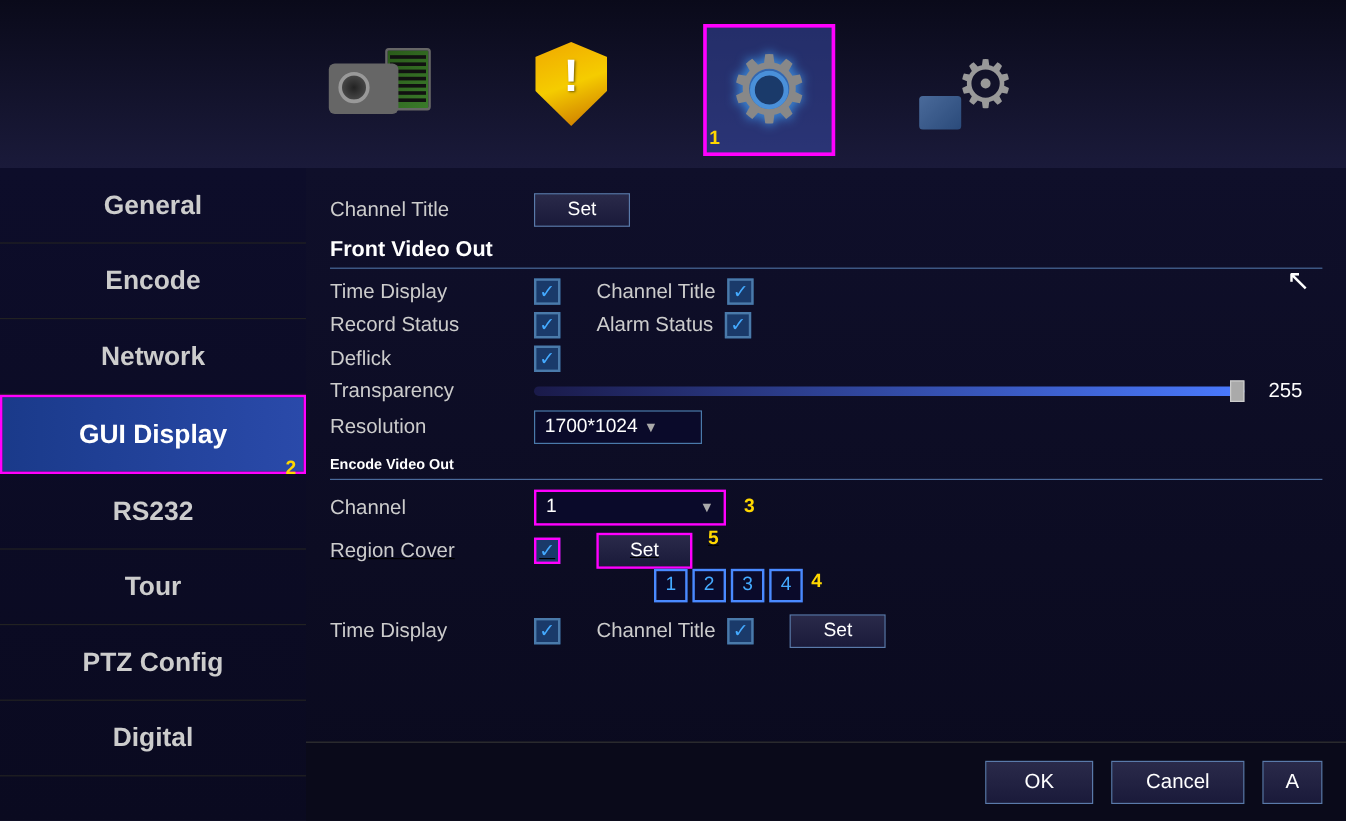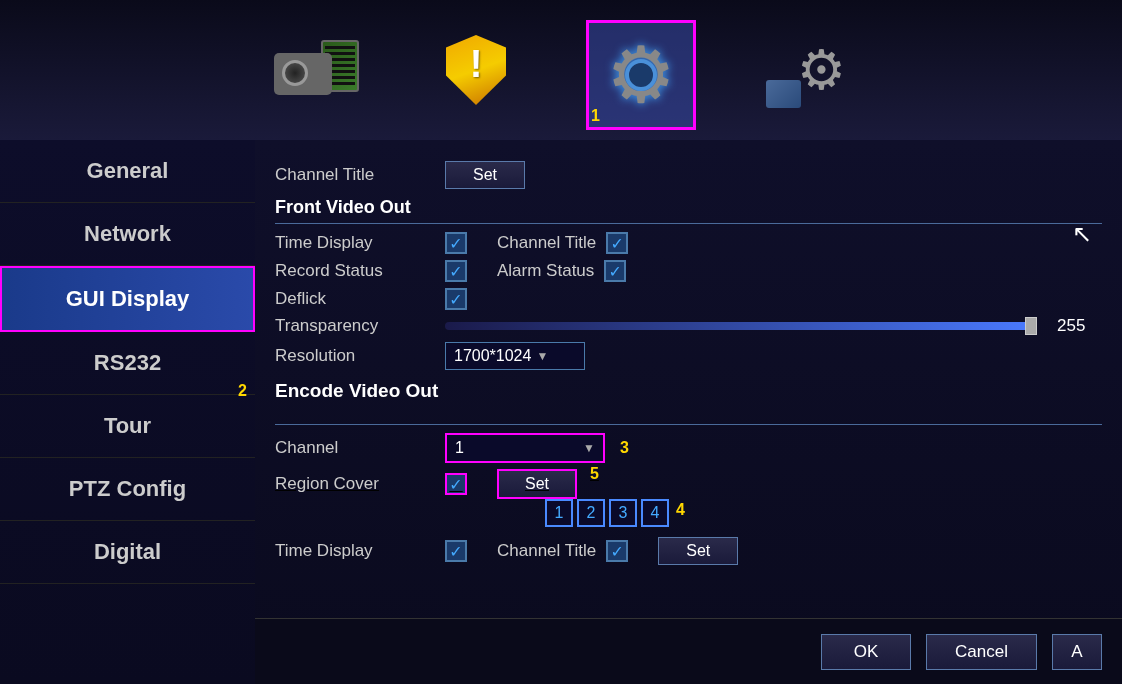--- a/index.html
+++ b/index.html
@@ -270,23 +270,23 @@
       position: absolute;
       right: 30px;
       top: 220px;
       font-size: 24px;
       color: #fff;
     }
 
     
     .encode-video-label {
       color: #fff;
-      font-size: 19px;
+      font-size: 12px;
       font-weight: bold;
-      margin: 10px 0 22px 0;
+      margin: 10px 0 5px 0;
     }
   </style>
 </head>
 <body>
 
 <div class="title-bar">
   <span class="close-btn">x</span>
 </div>
 
 <div class="top-nav">
@@ -322,20 +322,21 @@
   <div class="nav-icon-wrap">
     <div style="position:relative;width:80px;height:75px;">
       <div style="font-size:55px;color:#999;line-height:1;position:absolute;right:0;top:5px;">⚙</div>
       <div style="position:absolute;left:0;bottom:5px;width:35px;height:28px;background:linear-gradient(135deg,#4a6a9a,#2a4a7a);border-radius:3px;"></div>
     </div>
   </div>
 </div>
 
 <div class="sidebar">
   <div class="sidebar-item">General</div>
+  <div class="sidebar-item">Encode</div>
   <div class="sidebar-item">Network</div>
   <div class="sidebar-item active">GUI Display</div>
   <div class="sidebar-item">RS232</div>
   <div class="sidebar-item">Tour</div>
   <div class="sidebar-item">PTZ Config</div>
   <div class="sidebar-item">Digital</div>
 </div>
 
 <div class="main-content">
 

